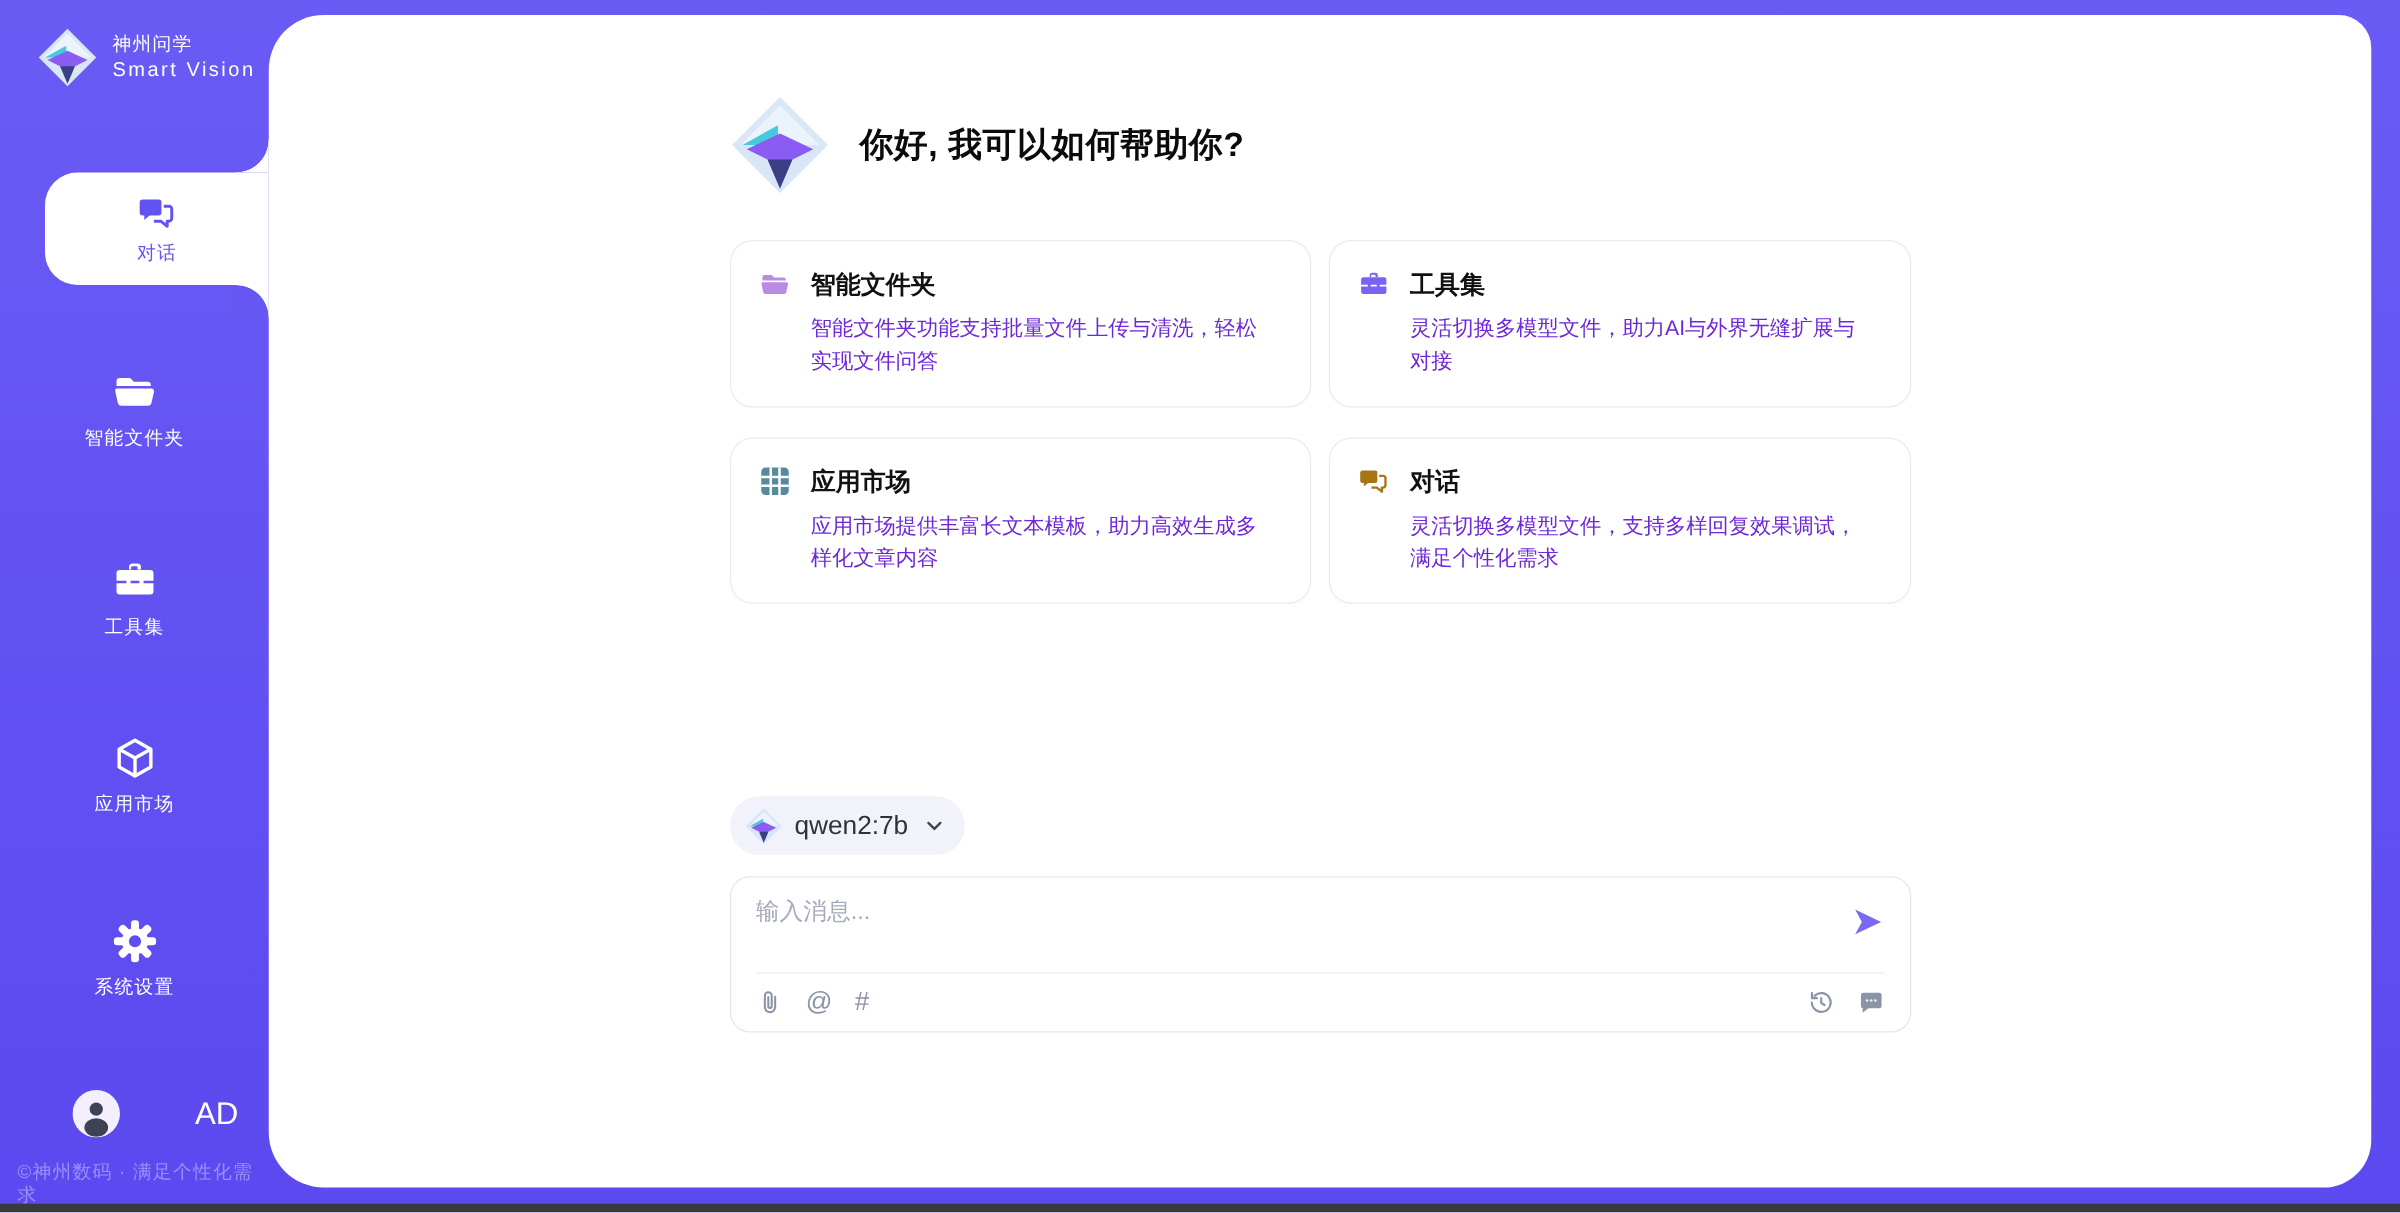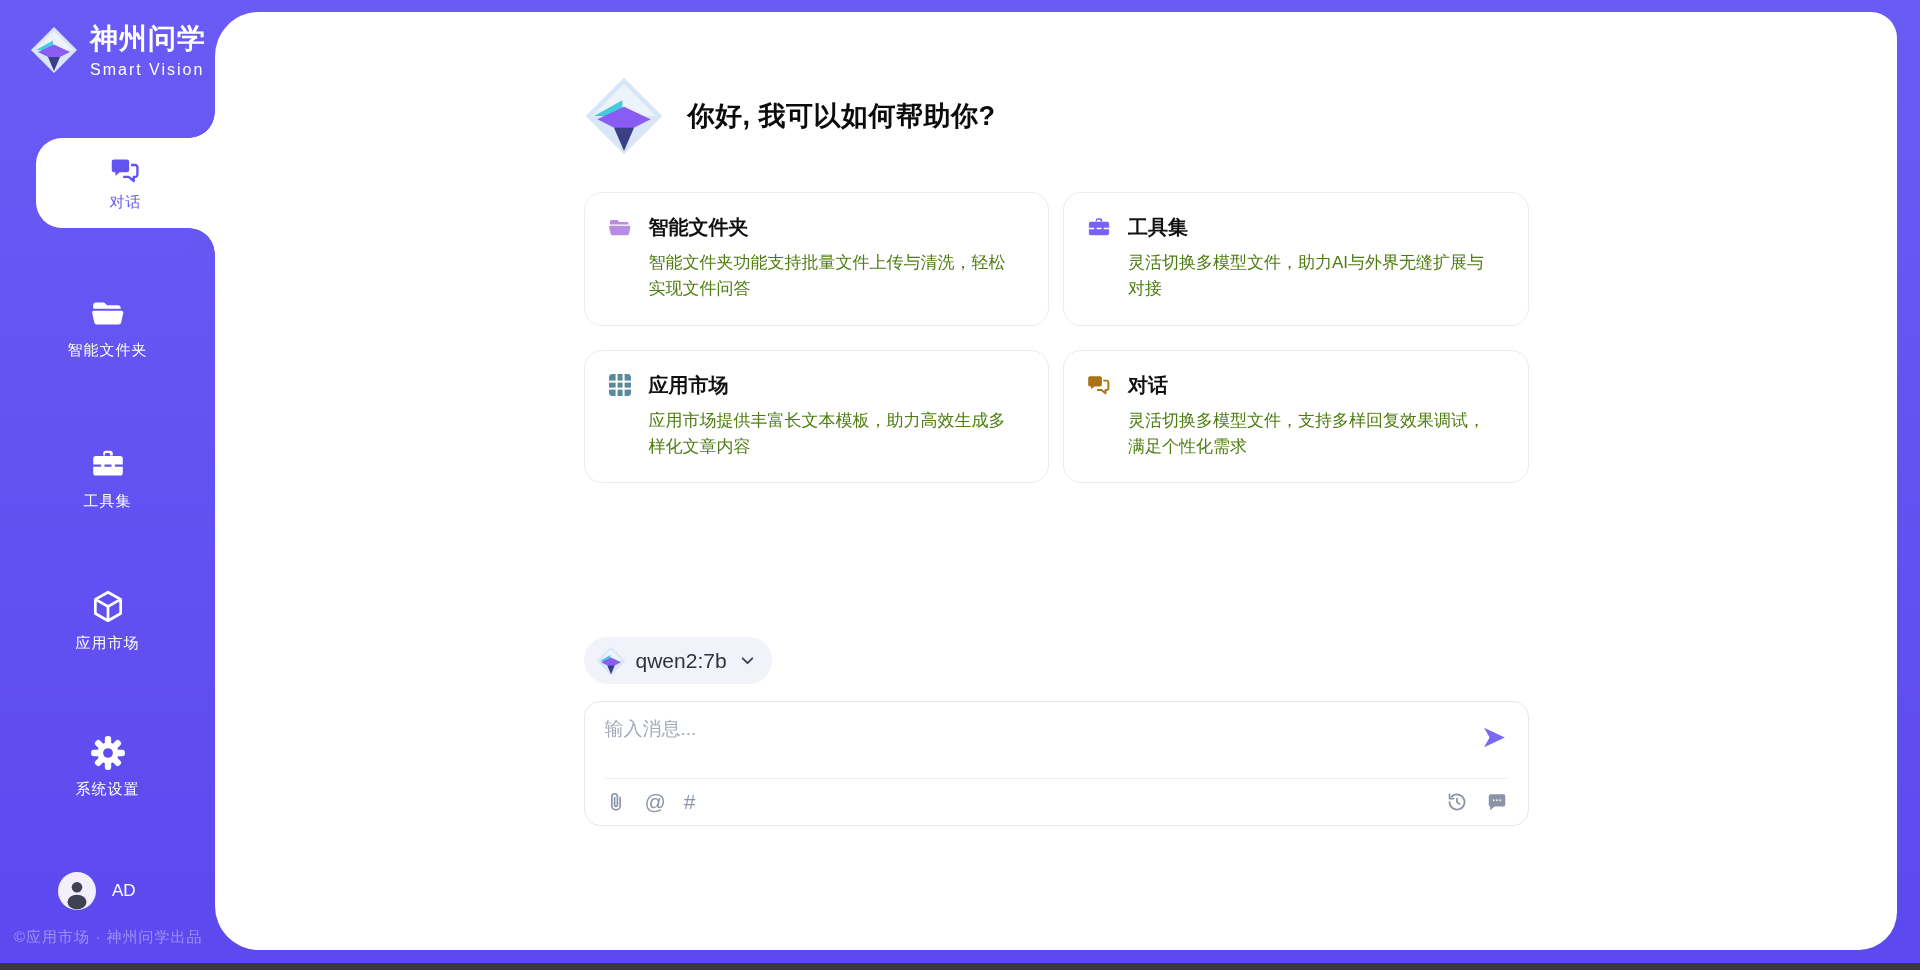--- a/index.html
+++ b/index.html
@@ -23,21 +23,21 @@
   
   .cards { margin-top:36px; display:grid; grid-template-columns:1fr 1fr;
            column-gap:14px; row-gap:24px; }
   .card { border:1px solid #e9ebf3; border-radius:18px; padding:21px 22px 22px;
           min-height:121px; background:#fff; cursor:pointer; }
   .card-head { display:flex; align-items:center; gap:16px; }
   .card-icon { width:26px; height:26px; display:inline-flex; }
   .card-icon svg { width:100%; height:100%; }
   .card-title { font-size:20px; font-weight:700; color:#111; }
   .card-desc { margin:9px 0 0 42px; font-size:17px; line-height:1.55;
-               color:#4d7c0f; max-width:368px; }
+               color:#6d28d9; max-width:368px; }
 
   
   .model-pill { margin-top:154px; display:inline-flex; align-items:center; gap:10px;
                 height:47px; padding:0 16px 0 12px; background:#f2f3fa;
                 border-radius:24px; cursor:pointer;text-align:right; }
   .model-pill .mlogo { width:30px; height:30px; }
   .model-name { font-size:21px; color:#2e323d; }
   .chevron { width:17px; height:17px; margin-left:2px; }
 
   
@@ -56,21 +56,21 @@
   .action-icon { width:22px; height:22px; display:inline-flex; cursor:pointer; }
   .action-icon svg { width:100%; height:100%; }
   .txt-icon { font-size:21px; line-height:22px; color:#8b93a6; cursor:pointer;
               font-weight:500; }
 
   
   .sidebar { position:absolute; left:0; top:0; width:215px; height:100%; }
   .brand { position:absolute; top:20px; left:30px; display:flex; gap:12px;
            align-items:center; }
   .brand .blogo { width:48px; height:52px; }
-  .brand-name { font-size:28px; font-weight:700; color:#fff; letter-spacing:1px; }
+  .brand-name { font-size:15px; font-weight:400; color:#fff; letter-spacing:1px; }
   .brand-sub { font-size:16px; color:#fff; letter-spacing:2px; margin-top:3px; }
 
   .nav-item { position:absolute; width:215px; display:flex; flex-direction:column;
               align-items:center; justify-content:center; gap:8px; color:#fff;
               cursor:pointer; }
   .nav-item .nicon { width:38px; height:38px; display:flex; }
   .nav-item .nicon svg { width:100%; height:100%; }
   .nav-label { font-size:15px; letter-spacing:1px; }
 
   .nav-item.active { left:36px; top:138px; width:179px; height:90px;
@@ -82,21 +82,21 @@
   .fillet-bottom { bottom:-26px; background:radial-gradient(circle at 0 100%, #6657f3 25.5px, #fff 26px); }
 
   .ni-folder { top:287px; height:80px; }
   .ni-tools  { top:438px; height:80px; }
   .ni-market { top:580px; height:80px; }
   .ni-settings { top:726px; height:80px; }
 
   .user-row { position:absolute; top:872px; left:58px; display:flex;
               align-items:center; gap:16px; cursor:pointer; }
   .avatar { width:38px; height:38px; }
-  .user-name { font-size:17px; color:#fff; }
+  .user-name { font-size:25px; color:#fff;margin-left:44px; }
 
   .copyright { position:absolute; top:928px; left:14px; width:200px;
                font-size:15px; color:rgba(255,255,255,0.38); letter-spacing:1px; }
 
   .bottom-bar { position:absolute; left:0; bottom:0; width:100%; height:7px;
                 background:#39393b; }
 </style>
 </head>
 <body>
 
@@ -197,21 +197,21 @@
           </defs>
         <circle cx="18" cy="18" r="18" fill="#f3effc"></circle>
         <g clip-path="url(#avclip)" fill="#3f4254">
           <circle cx="18" cy="14.5" r="5"></circle>
           <ellipse cx="18" cy="28.5" rx="9" ry="7"></ellipse>
         </g>
       </svg>
       <span class="user-name">AD</span>
     </div>
 
-    <div class="copyright">©应用市场 · 神州问学出品</div>
+    <div class="copyright">©神州数码 · 满足个性化需求</div>
   </aside>
 
   <main class="panel">
     <div class="content">
 
       <div class="greeting">
         <svg class="logo" viewBox="0 0 96 96">
             <use href="#diamond"></use>
           </svg>
         <h1>你好, 我可以如何帮助你?</h1>

